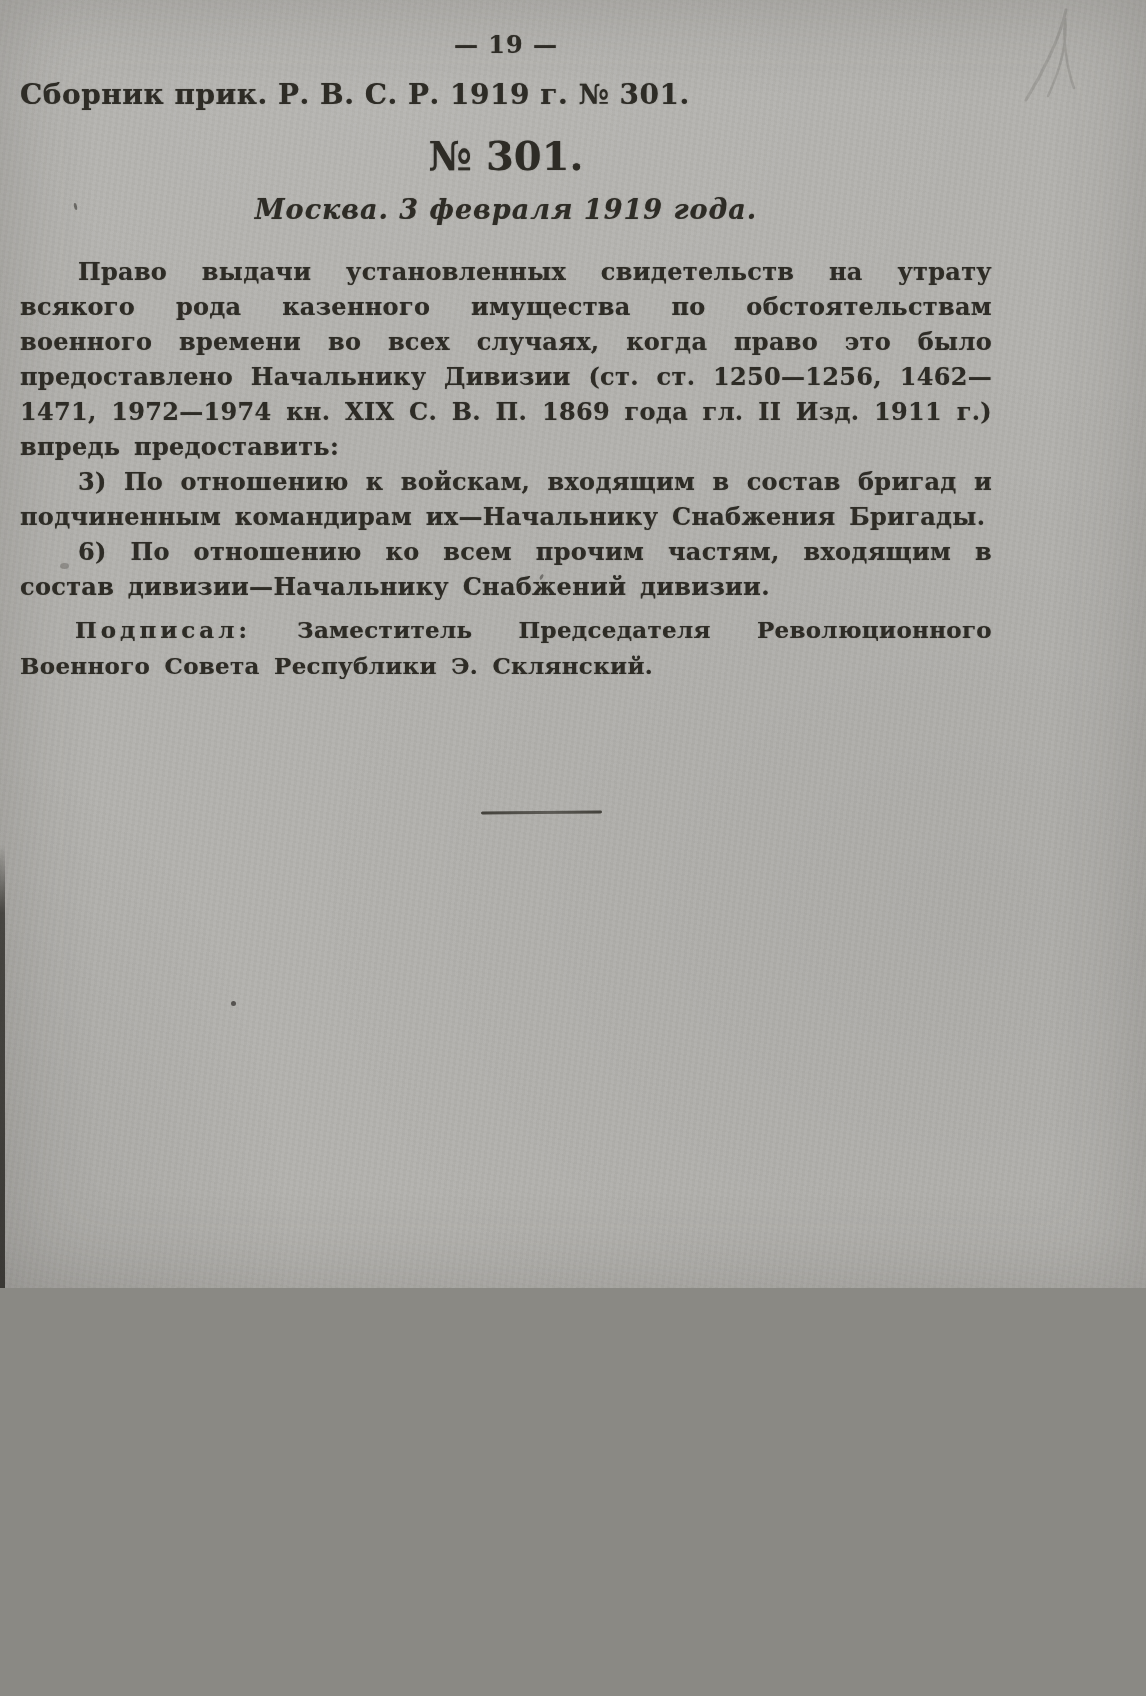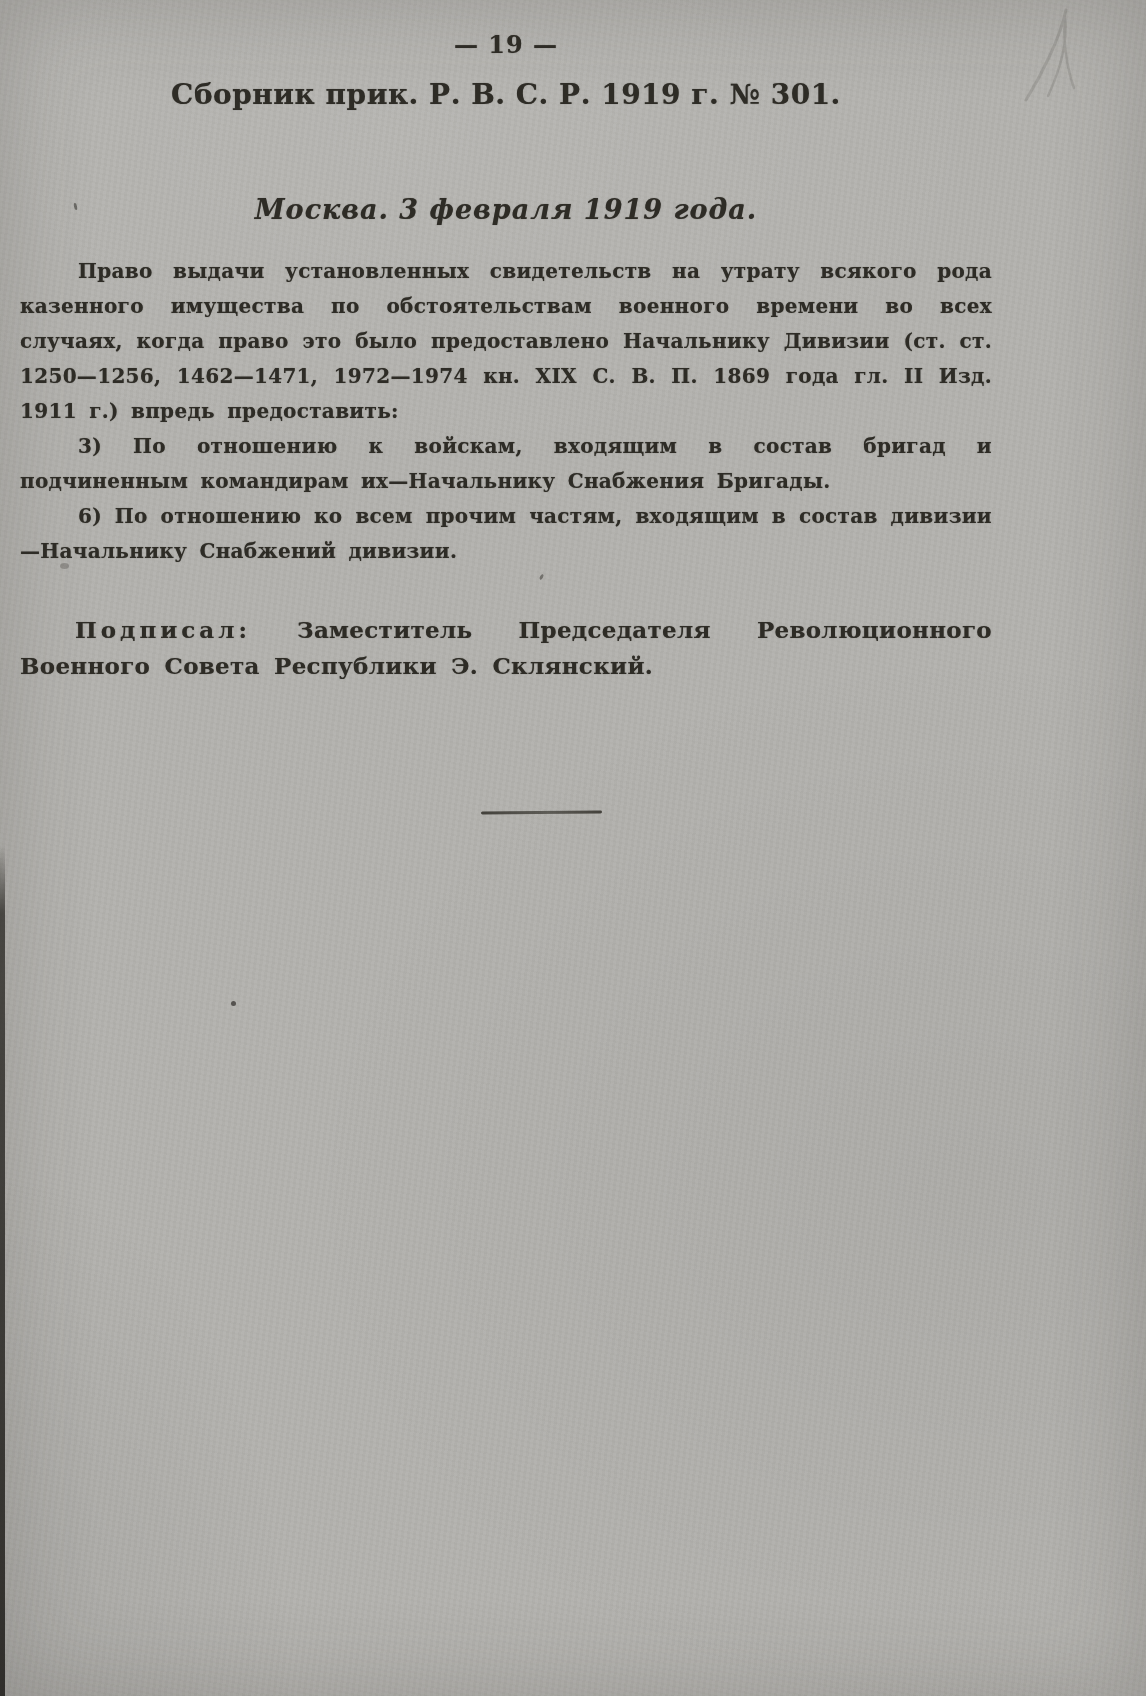--- a/index.html
+++ b/index.html
@@ -3,59 +3,59 @@
 <meta charset="utf-8">
 <style>
   html, body { margin: 0; padding: 0; }
   body {
     width: 1146px; height: 1696px;
     font-family: "DejaVu Serif", "Liberation Serif", serif;
     background: #8a8984;
   }
   .page {
     position: absolute; left: 0; top: 0;
-    width: 1146px; height: 1696px;
+    width: 1146px; height: 1288px;
     overflow: hidden;
     background-color: #b3b2ae;
     background-image:
       radial-gradient(ellipse 900px 500px at 35% 8%, rgba(255,255,255,0.05), transparent 70%),
       radial-gradient(ellipse 1000px 800px at 85% 70%, rgba(0,0,0,0.035), transparent 70%),
       radial-gradient(ellipse 500px 900px at 0% 100%, rgba(0,0,0,0.06), transparent 60%),
       repeating-linear-gradient(97deg, rgba(255,255,255,0.018) 0 3px, rgba(0,0,0,0.014) 3px 6px),
       repeating-linear-gradient(13deg, rgba(0,0,0,0.011) 0 2px, rgba(255,255,255,0.012) 2px 5px);
     box-shadow: inset 0 0 90px rgba(62,60,54,0.22);
     color: #2e2c26;
   }
   .ink { text-shadow: 0 0 1px rgba(46,44,38,0.55); }
 
   .pagenum {
     position: absolute; left: 20px; top: 30px; width: 972px;
     text-align: center; font-size: 24px; font-weight: 700;
     letter-spacing: 1px;
   }
   .collection {
     position: absolute; left: 20px; top: 78px; width: 972px;
-    text-align: center; font-size: 28px; font-weight: 700;
+    text-align: left; font-size: 28px; font-weight: 700;
     letter-spacing: 0.5px;
   }
   .orderno {
     position: absolute; left: 20px; top: 132px; width: 972px;
     text-align: center; font-size: 40px; font-weight: 700;
   }
   .dateline {
     position: absolute; left: 20px; top: 194px; width: 972px;
     text-align: center; font-size: 27px; font-weight: 700; font-style: italic;
     letter-spacing: 1px;
   }
   .body-block {
     position: absolute; left: 20px; top: 254px; width: 972px;
   }
   .para {
     margin: 0; padding: 0;
-    font-size: 20px; font-weight: 700; line-height: 35px;
+    font-size: 24px; font-weight: 700; line-height: 35px;
     text-align: justify; text-indent: 58px;
     word-spacing: 5px; letter-spacing: 0.3px;
     hyphens: none;
   }
   .signature {
     position: absolute; left: 20px; top: 612px; width: 972px;
     margin: 0; padding: 0;
     font-size: 23px; font-weight: 700; line-height: 36px;
     text-align: justify; text-indent: 55px;
     word-spacing: 6px; letter-spacing: 0.3px;
@@ -91,20 +91,21 @@
 
   <svg class="pencil-mark" viewBox="0 0 100 100" xmlns="http://www.w3.org/2000/svg">
     <path d="M18,96 C34,70 52,34 58,6" fill="none" stroke="#2e2c26" stroke-width="3" stroke-linecap="round"></path>
     <path d="M40,92 C52,66 60,40 57,14 C55,34 58,62 66,84" fill="none" stroke="#2e2c26" stroke-width="2.5" stroke-linecap="round"></path>
   </svg>
 
   <div class="pagenum ink">— 19 —</div>
 
   <div class="collection ink">Сборник прик. Р. В. С. Р. 1919 г. № 301.</div>
 
+  <div class="orderno ink">№ 301.</div>
 
   <div class="dateline ink">Москва. 3 февраля 1919 года.</div>
 
   <div class="body-block">
     <p class="para ink">Право выдачи установленных свидетельств на утрату всякого рода казенного имущества по обстоятельствам военного времени во всех случаях, когда право это было предоставлено Начальнику Дивизии (ст. ст. 1250—1256, 1462—1471, 1972—1974 кн. XIX С. В. П. 1869 года гл. II Изд. 1911 г.) впредь предоставить:</p>
     <p class="para ink">3) По отношению к войскам, входящим в состав бригад и подчиненным командирам их—Начальнику Снабжения Бригады.</p>
     <p class="para ink">6) По отношению ко всем прочим частям, входящим в состав дивизии—Начальнику Снабжений дивизии.</p>
   </div>
 
   <p class="signature ink">

